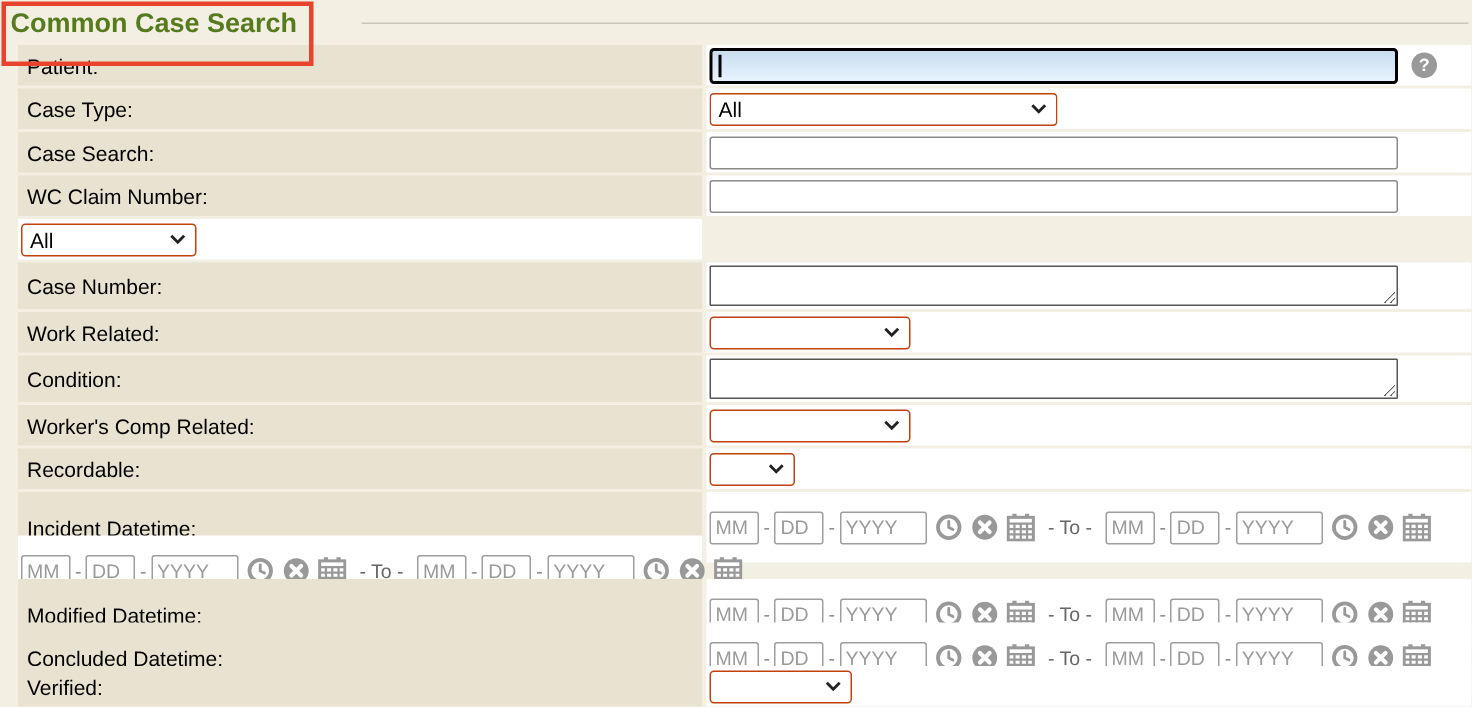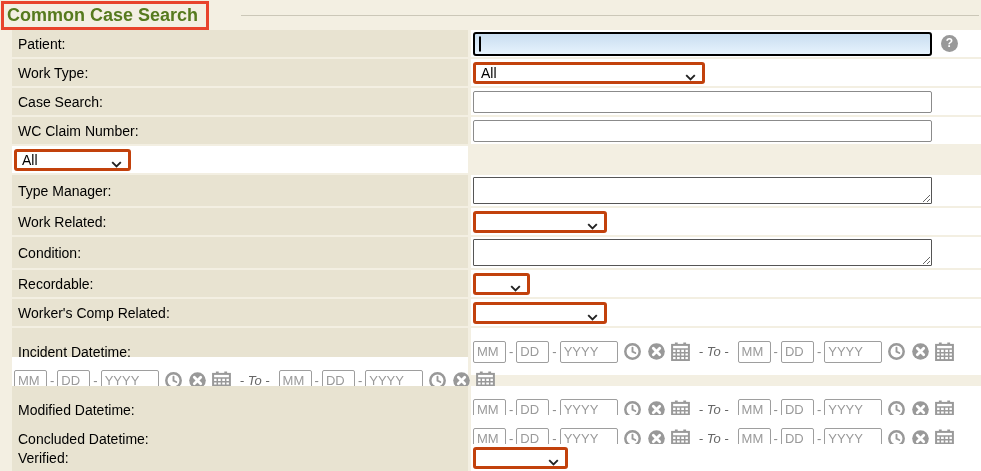--- a/index.html
+++ b/index.html
@@ -13,21 +13,21 @@
   body{
     width:981px;height:471px;overflow:hidden;
     background:var(--page-bg);
     font-family:"Liberation Sans",sans-serif;color:#000;
   }
   
   .title-band{position:relative;height:30px;}
   .title-box{
     position:absolute;left:1px;top:1px;display:inline-block;
     border:3px solid var(--annotation-red);
-    padding:0 8px 1px 3px;
+    padding:0 8px 15px 3px;
   }
   .page-title{
     margin:0;font-size:18px;font-weight:bold;line-height:22px;
     color:var(--title-green);white-space:nowrap;
   }
   .legend-line{
     position:absolute;left:241px;right:2px;top:15px;height:1px;
     background:var(--line-gray);
   }
   
@@ -63,22 +63,22 @@
     width:1.5px;height:15px;background:#000;
   }
   .help{
     width:17px;height:17px;border-radius:50%;
     background:var(--icon-gray);color:#fff;
     font-weight:bold;font-size:12px;line-height:17px;text-align:center;
     margin-left:9px;flex:0 0 auto;cursor:pointer;
   }
   
   .fselect{
-    height:22px;background:#fff;border:3px solid #c2410c;border-radius:3px;
-    display:inline-flex;align-items:flex-end;position:relative;
+    height:22px;background:#fff;border:1px solid #c2410c;border-radius:3px;
+    display:inline-flex;align-items:center;position:relative;
     padding:0 18px 0 5px;font-size:14px;cursor:default;
   }
   .fselect .chev{position:absolute;right:6px;width:11px;height:7px;}
   [data-name="case-type-select"]{width:232px;}
   [data-name="case-management-select"]{width:117px;}
   [data-name="work-related-select"]{width:134px;}
   [data-name="recordable-select"]{width:57px;}
   [data-name="workers-comp-related-select"]{width:134px;}
   [data-name="verified-select"]{width:95px;}
   
@@ -90,21 +90,21 @@
   
   .din{
     height:22px;border:1px solid #9e9e9e;border-radius:2px;background:#fff;
     font:13px "Liberation Sans",sans-serif;padding:0 3px;color:#0369a1;
   }
   .din::placeholder{color:#9a9a9a;opacity:1;}
   .dmm,.ddd{width:33px;}
   .dyy{width:58px;}
   .dsep{color:#888;margin:0 3px;font-size:13px;}
   .dicon{width:19px;height:19px;margin-left:5px;flex:0 0 auto;cursor:pointer;}
-  .dto{color:#666;margin:16px 9px;font-size:13px;font-style:italic;}
+  .dto{color:#666;margin:16px 9px;font-size:13px;}
   .svg-defs{position:absolute;width:0;height:0;}
 </style>
 </head>
 <body>
 
 <svg class="svg-defs" data-name="icon-defs" aria-hidden="true">
   <defs>
     <g id="i-clock">
       <circle cx="9.5" cy="9.5" r="7.2" fill="none" stroke="#999999" stroke-width="2.5"></circle>
       <path d="M9.5 5.6v4l2.8 1.4" fill="none" stroke="#999999" stroke-width="1.9" stroke-linecap="round"></path>
@@ -134,21 +134,21 @@
         <div class="label-cell" data-name="field-label-patient">Patient:</div>
         <div class="field-cell" data-name="field-cell-patient">
           <span class="pwrap" data-name="focused-input-wrap">
             <input class="ti patient-input" data-name="patient-input" value="" autofocus="" style="">
             <span class="caret" data-name="text-caret"></span>
           </span>
           <span class="help" data-name="help-icon">?</span>
         </div>
       </div>
       <div class="row row-select" data-name="form-row-case-type">
-        <div class="label-cell" data-name="field-label-case-type">Work Type:</div>
+        <div class="label-cell" data-name="field-label-case-type">Case Type:</div>
         <div class="field-cell" data-name="field-cell-case-type">
           <div class="fselect" data-name="case-type-select">
             <span class="fselect-val" data-name="select-value">All</span>
             <svg class="chev" data-name="chevron-down-icon" viewBox="0 0 11 7">
               <path d="M1.2 1.2l4.3 4.3 4.3-4.3" fill="none" stroke="#222" stroke-width="1.9"></path>
             </svg>
           </div>
         </div>
       </div>
       <div class="row row-text" data-name="form-row-case-number">
@@ -167,21 +167,21 @@
         <div class="field-cell" data-name="field-cell-case-management">
           <div class="fselect" data-name="case-management-select">
             <span class="fselect-val" data-name="select-value">All</span>
             <svg class="chev" data-name="chevron-down-icon" viewBox="0 0 11 7">
               <path d="M1.2 1.2l4.3 4.3 4.3-4.3" fill="none" stroke="#222" stroke-width="1.9"></path>
             </svg>
           </div>
         </div>
       </div>
       <div class="row row-textarea" data-name="form-row-case-manager">
-        <div class="label-cell" data-name="field-label-case-manager">Type Manager:</div>
+        <div class="label-cell" data-name="field-label-case-manager">Case Number:</div>
         <div class="field-cell" data-name="field-cell-case-manager">
           <textarea class="ta" data-name="case-manager-textarea" style=""></textarea>
         </div>
       </div>
       <div class="row row-select" data-name="form-row-work-related">
         <div class="label-cell" data-name="field-label-work-related">Work Related:</div>
         <div class="field-cell" data-name="field-cell-work-related">
           <div class="fselect" data-name="work-related-select">
             <span class="fselect-val" data-name="select-value"></span>
             <svg class="chev" data-name="chevron-down-icon" viewBox="0 0 11 7">
@@ -189,42 +189,42 @@
             </svg>
           </div>
         </div>
       </div>
       <div class="row row-textarea" data-name="form-row-condition">
         <div class="label-cell" data-name="field-label-condition">Condition:</div>
         <div class="field-cell" data-name="field-cell-condition">
           <textarea class="ta" data-name="condition-textarea" style=""></textarea>
         </div>
       </div>
+      <div class="row row-select" data-name="form-row-workers-comp-related">
+        <div class="label-cell" data-name="field-label-workers-comp-related">Worker's Comp Related:</div>
+        <div class="field-cell" data-name="field-cell-workers-comp-related">
+          <div class="fselect" data-name="workers-comp-related-select">
+            <span class="fselect-val" data-name="select-value"></span>
+            <svg class="chev" data-name="chevron-down-icon" viewBox="0 0 11 7">
+              <path d="M1.2 1.2l4.3 4.3 4.3-4.3" fill="none" stroke="#222" stroke-width="1.9"></path>
+            </svg>
+          </div>
+        </div>
+      </div>
       <div class="row row-select" data-name="form-row-recordable">
         <div class="label-cell" data-name="field-label-recordable">Recordable:</div>
         <div class="field-cell" data-name="field-cell-recordable">
           <div class="fselect" data-name="recordable-select">
             <span class="fselect-val" data-name="select-value"></span>
             <svg class="chev" data-name="chevron-down-icon" viewBox="0 0 11 7">
               <path d="M1.2 1.2l4.3 4.3 4.3-4.3" fill="none" stroke="#222" stroke-width="1.9"></path>
             </svg>
           </div>
         </div>
       </div>
-      <div class="row row-select" data-name="form-row-workers-comp-related">
-        <div class="label-cell" data-name="field-label-workers-comp-related">Worker's Comp Related:</div>
-        <div class="field-cell" data-name="field-cell-workers-comp-related">
-          <div class="fselect" data-name="workers-comp-related-select">
-            <span class="fselect-val" data-name="select-value"></span>
-            <svg class="chev" data-name="chevron-down-icon" viewBox="0 0 11 7">
-              <path d="M1.2 1.2l4.3 4.3 4.3-4.3" fill="none" stroke="#222" stroke-width="1.9"></path>
-            </svg>
-          </div>
-        </div>
-      </div>
       <div class="row row-datetime" data-name="form-row-incident-datetime">
         <div class="label-cell" data-name="field-label-incident-datetime">Incident Datetime:</div>
         <div class="field-cell" data-name="incident-datetime-range">
           <input class="din dmm" data-name="month-input" placeholder="MM" style="">
           <span class="dsep" data-name="date-separator">-</span>
           <input class="din ddd" data-name="day-input" placeholder="DD" style="">
           <span class="dsep" data-name="date-separator">-</span>
           <input class="din dyy" data-name="year-input" placeholder="YYYY" style="">
           <svg class="dicon" data-name="clock-icon" viewBox="0 0 19 19">
             <use href="#i-clock"></use>

